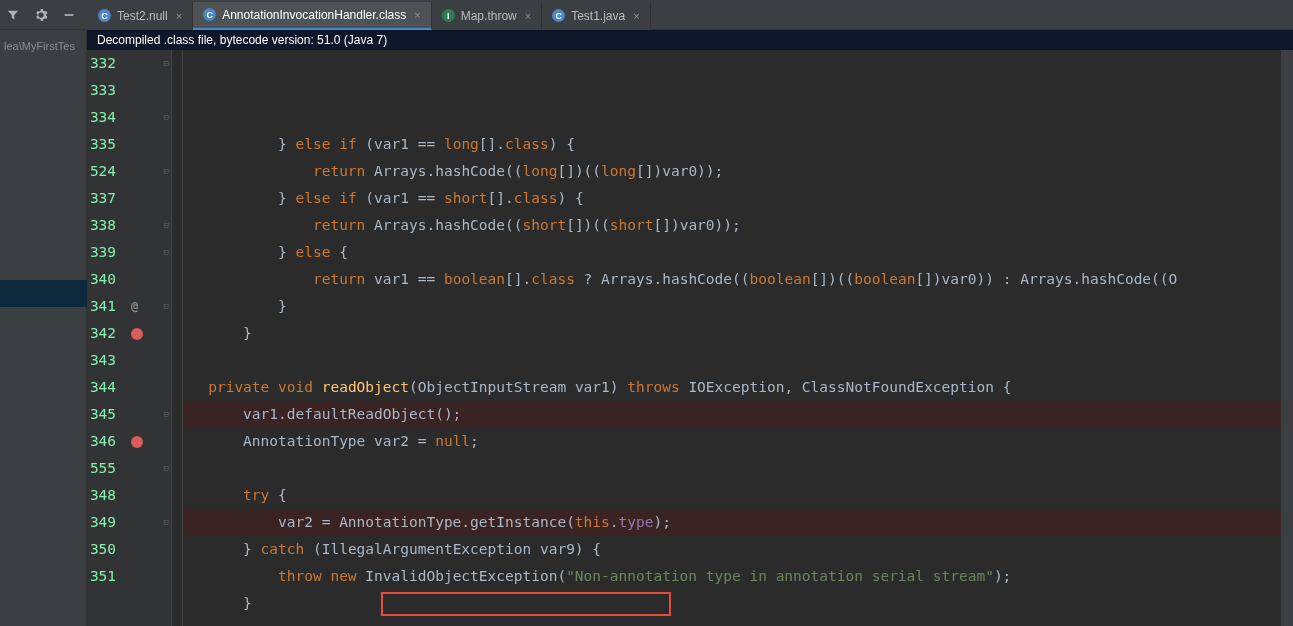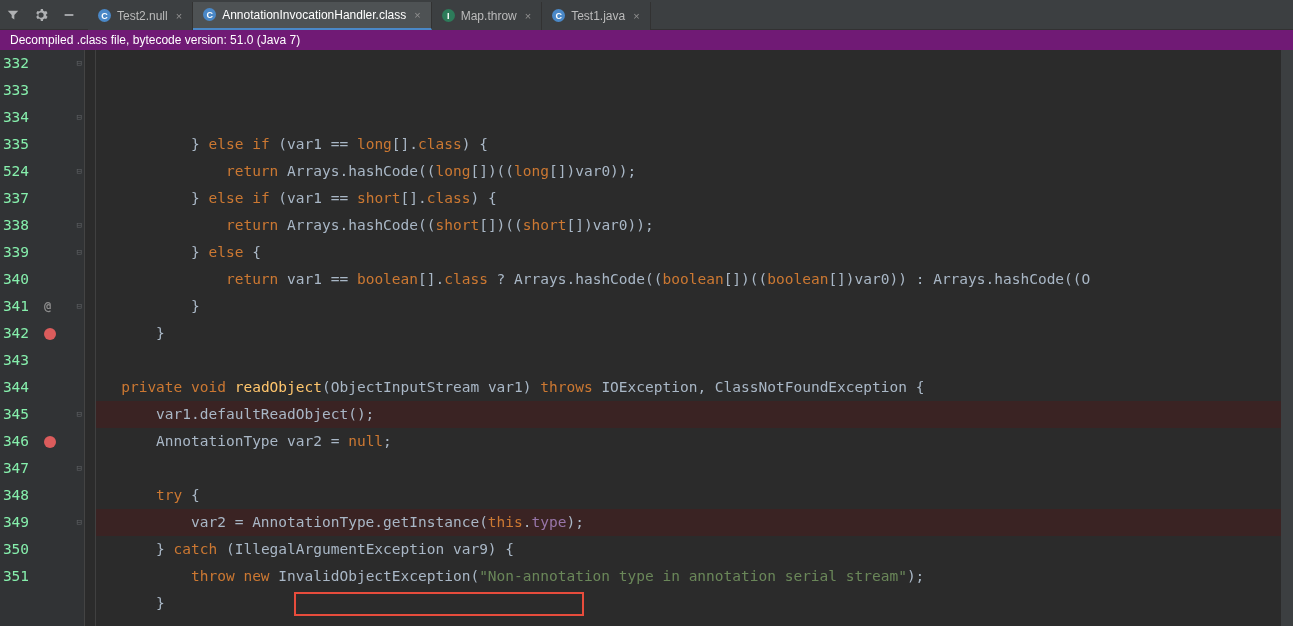--- a/index.html
+++ b/index.html
@@ -93,21 +93,21 @@
       white-space: nowrap;
       padding-left: 4px;
     }
     .editor-wrap {
       flex: 1;
       display: flex;
       flex-direction: column;
     }
     .yellow-bar {
       height: 20px;
-      background: #701a75;
+      background: #0f172a;
       color: #ffffff;
       display: flex;
       align-items: center;
       padding: 0 10px;
       font-size: 12px;
     }
     .editor-body {
       flex: 1;
       display: flex;
       background: #2b2b2b;
@@ -238,20 +238,24 @@
       </div>
       <div class="tab">
         <span class="tab-icon class">C</span>
         <span>Test1.java</span>
         <span class="tab-close">×</span>
       </div>
     </div>
 </div>
 
 <div class="container">
+  <div class="left-sidebar">
+    <div class="selected-row-bar" style="top:250px"></div>
+    <div>lea\MyFirstTes</div>
+  </div>
   <div class="editor-wrap">
     <div class="yellow-bar">
       <span>Decompiled .class file, bytecode version: 51.0 (Java 7)</span>
     </div>
     <div class="editor-body">
       <div class="gutter-lineno" id="gutter-lineno">
           <div style="height: 27px;">332</div>
           <div style="height: 27px;">333</div>
           <div style="height: 27px;">334</div>
           <div style="height: 27px;">335</div>
@@ -259,21 +263,21 @@
           <div style="height: 27px;">337</div>
           <div style="height: 27px;">338</div>
           <div style="height: 27px;">339</div>
           <div style="height: 27px;">340</div>
           <div style="height: 27px;">341</div>
           <div style="height: 27px;">342</div>
           <div style="height: 27px;">343</div>
           <div style="height: 27px;">344</div>
           <div style="height: 27px;">345</div>
           <div style="height: 27px;">346</div>
-          <div style="height: 27px;">347</div>
+          <div style="height: 27px;">555</div>
           <div style="height: 27px;">348</div>
           <div style="height: 27px;">349</div>
           <div style="height: 27px;">350</div>
           <div style="height: 27px;">351</div>
           <div style="height: 27px; margin-top: 28px;">352</div>
           <div style="height: 27px;">353</div>
         </div>
       <div class="gutter-icons" id="gutter-icons">
           <div class="gutter-row">
             <span class="fold-icon">⊟</span>

